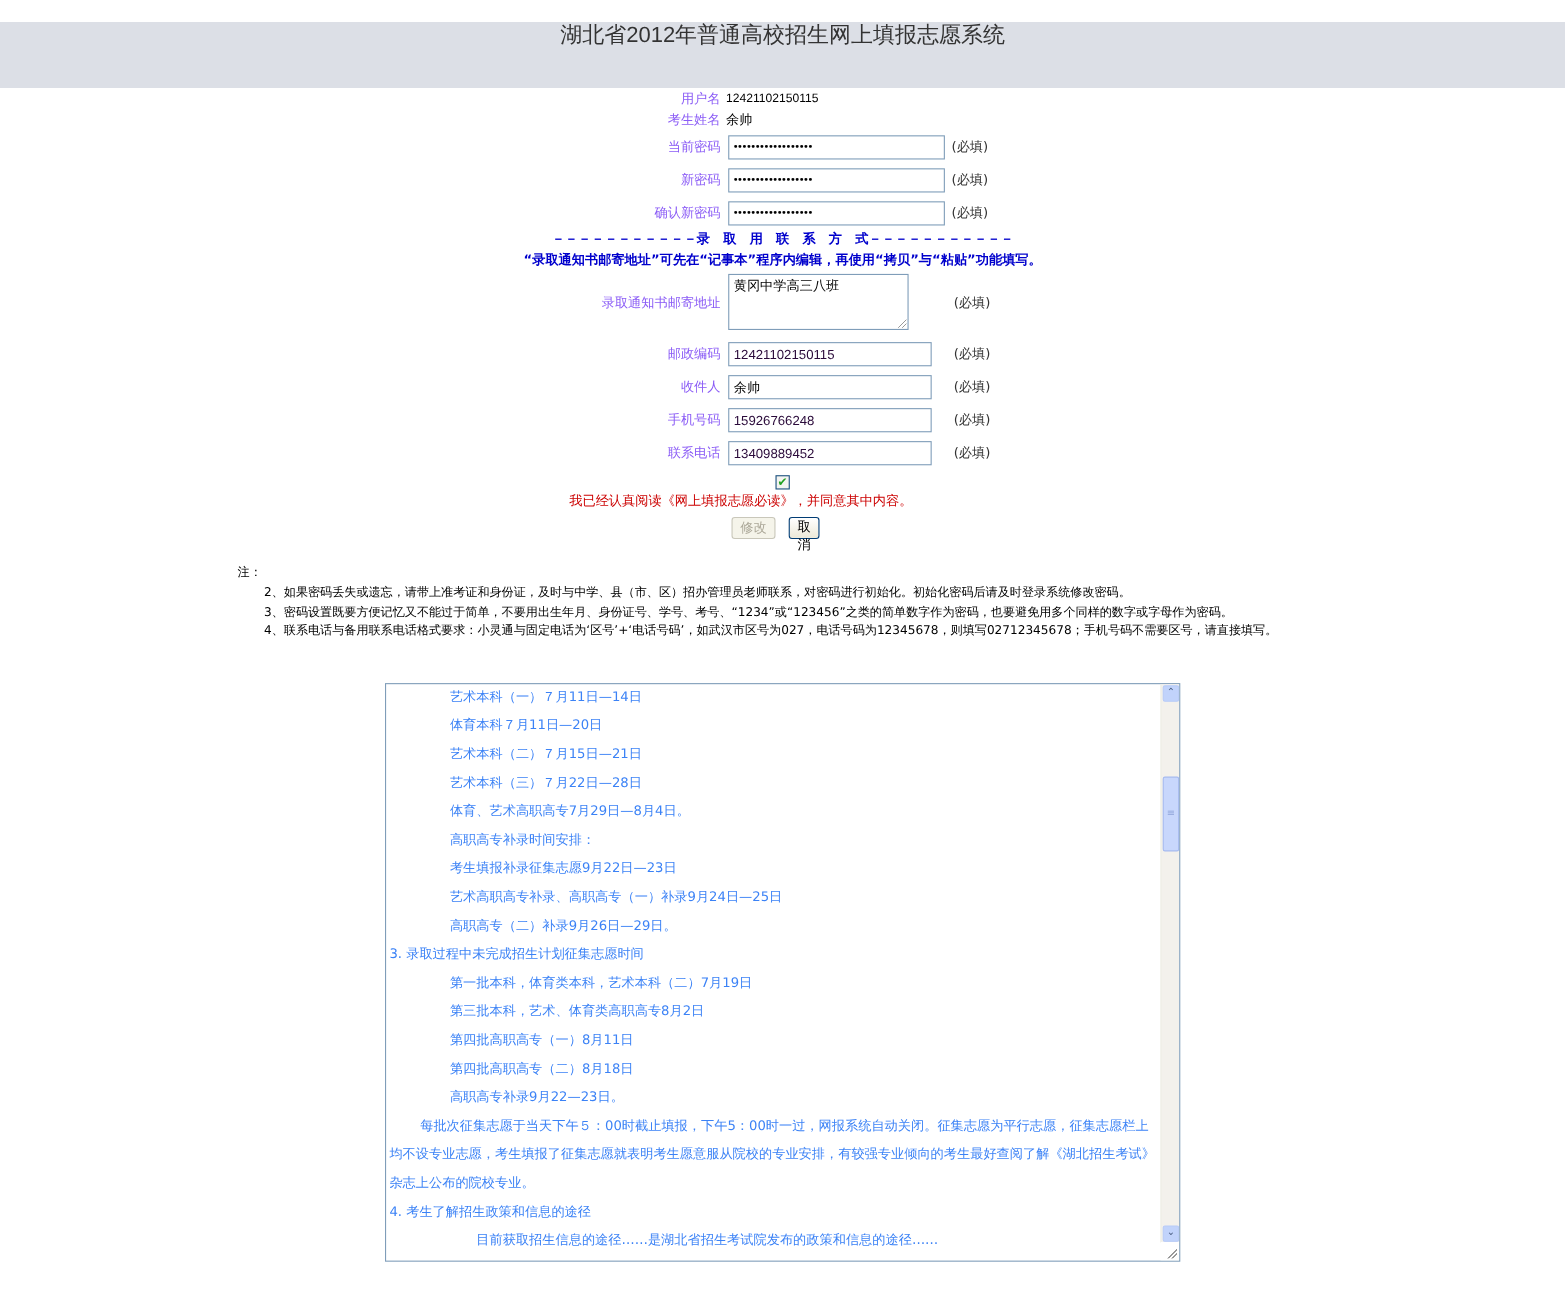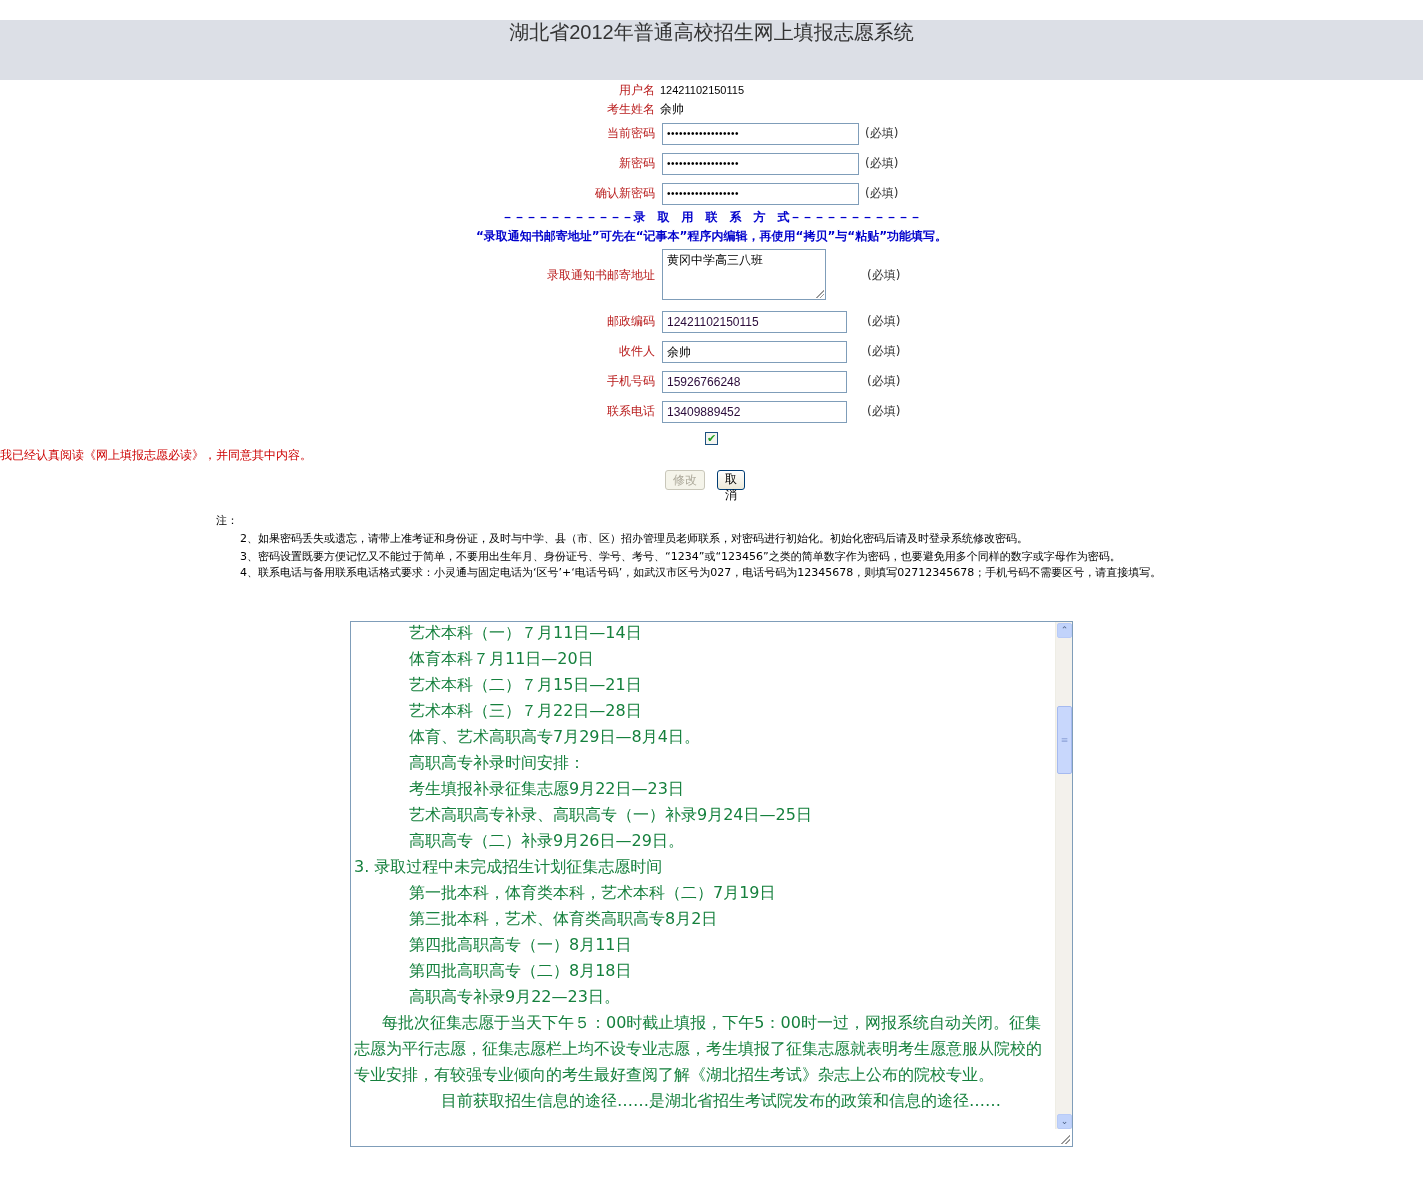--- a/index.html
+++ b/index.html
@@ -14,21 +14,21 @@
     background: #dcdfe6;
   }
   .header-title {
     position: absolute; left: 0; top: 20px; width: 1423px; text-align: center;
     font-size: 20px; color: #333; line-height: 24px;
     font-family: "Liberation Sans", "DejaVu Sans", sans-serif;
   }
   .row { position: absolute; left: 0; width: 1423px; height: 20px; }
   .lbl {
     position: absolute; right: 768px; text-align: right; white-space: nowrap;
-    font-size: 12px; line-height: 20px; color: #b91c1c;
+    font-size: 12px; line-height: 20px; color: #8b5cf6;
   }
   .val {
     position: absolute; left: 660px; font-size: 11px; line-height: 20px;
     font-family: "Liberation Sans", sans-serif;
   }
   .input {
     position: absolute; left: 662px; height: 22px; border: 1px solid #7f9db9;
     background: #fff; font-size: 12px; padding: 2px 4px; line-height: 16px;
     font-family: "Liberation Sans", sans-serif; color: #2a0a3a;
   }
@@ -48,21 +48,21 @@
   .resize-grip {
     position: absolute; right: 1px; bottom: 1px; width: 9px; height: 9px;
     background: linear-gradient(135deg, transparent 55%, #999 55%, #999 62%, transparent 62%, transparent 75%, #999 75%, #999 82%, transparent 82%);
   }
   .checkbox {
     position: absolute; left: 705px; top: 432px; width: 13px; height: 13px;
     border: 1px solid #1c5180; background: #f4f4f0;
     font-size: 11px; line-height: 11px; text-align: center; color: #21a121; font-weight: bold;
   }
   .agree {
-    position: absolute; left: 0; top: 447px; width: 1347px; 
+    position: absolute; left: 0; top: 447px; width: 1347px; text-align: center;
     color: #cc0000; font-size: 12px; line-height: 16px;
   }
   .btn {
     position: absolute; top: 470px; height: 20px; padding: 0 6px;
     font-size: 12px; line-height: 16px; border-radius: 3px;
     font-family: "DejaVu Sans", sans-serif;
   }
   .btn-modify { left: 665px; width: 40px; border: 1px solid #c9c7ba; color: #aca899; background: #f5f4ea; }
   .btn-cancel { left: 717px; width: 28px; border: 1px solid #003c74; color: #000; background: linear-gradient(#ffffff, #ece9d8); }
   .notes {
@@ -70,21 +70,21 @@
     font-size: 11px; line-height: 18px; color: #000;
   }
   .notes p { margin: 0; }
   .notes .item { text-indent: 24px; }
   .content-box {
     position: absolute; left: 350px; top: 621px; width: 723px; height: 526px;
     border: 1px solid #7f9db9; overflow: hidden; background: #fff;
   }
   .content-inner { position: absolute; left: 3px; top: -2px; width: 700px; }
   .content-inner p {
-    margin: 0; font-size: 16px; line-height: 26px; color: #15803d; white-space: nowrap;
+    margin: 0; font-size: 12px; line-height: 26px; color: #3b82f6; white-space: nowrap;
     font-family: "DejaVu Sans", sans-serif;
   }
   .content-inner p.ind { padding-left: 55px; }
   .content-inner p.para { text-indent: 28px; white-space: normal; }
   .scrollbar {
     position: absolute; right: 0; top: 0; width: 17px; height: 508px;
     background: #f3f1ec; border-left: 1px solid #eeede5;
   }
   .sb-btn {
     position: absolute; left: 1px; width: 15px; height: 15px; background: #c1d3fb;
@@ -201,20 +201,21 @@
     <p class="ind">考生填报补录征集志愿9月22日—23日</p>
     <p class="ind">艺术高职高专补录、高职高专（一）补录9月24日—25日</p>
     <p class="ind">高职高专（二）补录9月26日—29日。</p>
     <p>3. 录取过程中未完成招生计划征集志愿时间</p>
     <p class="ind">第一批本科，体育类本科，艺术本科（二）7月19日</p>
     <p class="ind">第三批本科，艺术、体育类高职高专8月2日</p>
     <p class="ind">第四批高职高专（一）8月11日</p>
     <p class="ind">第四批高职高专（二）8月18日</p>
     <p class="ind">高职高专补录9月22—23日。</p>
     <p class="para">每批次征集志愿于当天下午５：00时截止填报，下午5：00时一过，网报系统自动关闭。征集志愿为平行志愿，征集志愿栏上均不设专业志愿，考生填报了征集志愿就表明考生愿意服从院校的专业安排，有较强专业倾向的考生最好查阅了解《湖北招生考试》杂志上公布的院校专业。</p>
+    <p>4. 考生了解招生政策和信息的途径</p>
     <p class="ind">　　目前获取招生信息的途径……是湖北省招生考试院发布的政策和信息的途径……</p>
   </div>
   <div class="scrollbar">
     <div class="sb-btn sb-up">⌃</div>
     <div class="sb-thumb">≡</div>
     <div class="sb-btn sb-down">⌄</div>
   </div>
   <div class="corner-grip"></div>
 </div>
 

